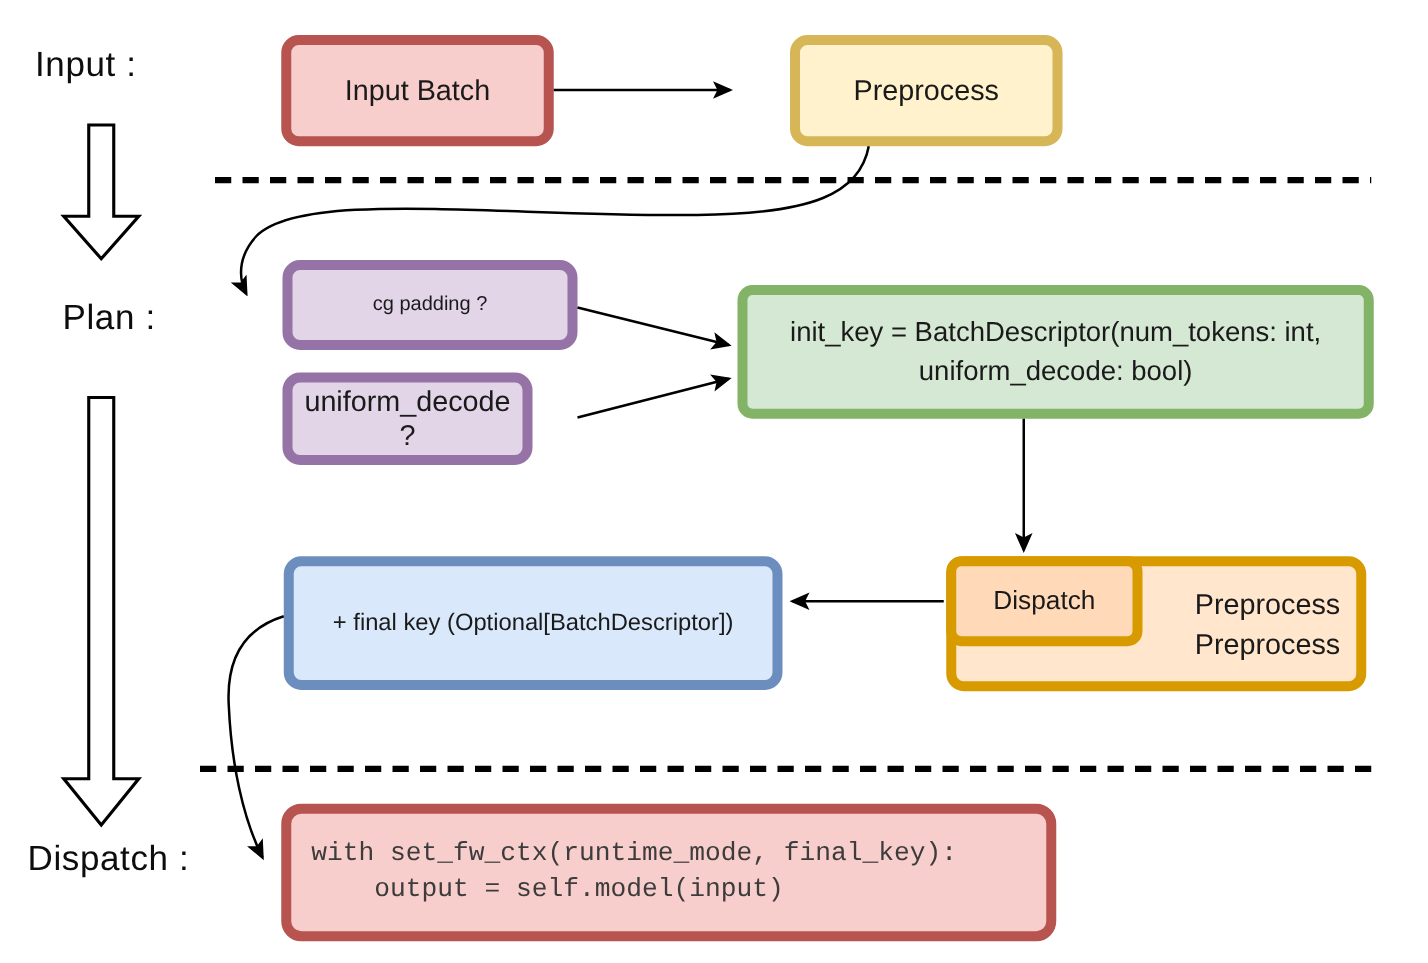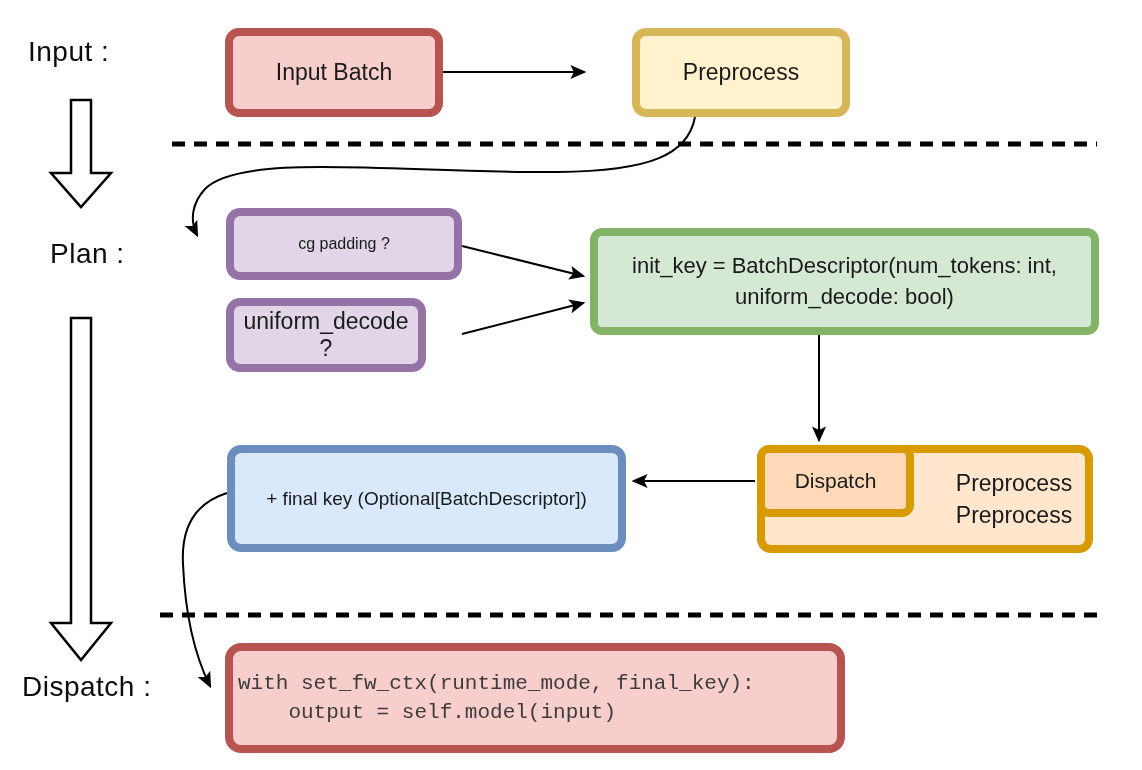--- a/index.html
+++ b/index.html
@@ -32,21 +32,21 @@
   .b-disp   { left:757px; top:445px; width:157px; height:72px; border-radius:12px;
               background:var(--peach-fill);  border-color:var(--orange-stroke); font-size:21px; }
   .cud-text { position:absolute; left:935px; top:445px; width:158px; height:108px;
               display:flex; flex-direction:column; align-items:center; justify-content:center;
               font-size:23px; line-height:1.4; color:#1a1a1a; }
   .b-blue   { left:227px; top:445px; width:399px; height:107px;
               background:var(--blue-fill);   border-color:var(--blue-stroke);   font-size:19px; line-height:1.55; }
   .b-code   { left:225px; top:643px; width:620px; height:110px; border-radius:16px;
               background:var(--red-fill);    border-color:var(--red-stroke);
               font-family:"Liberation Mono", monospace; font-size:21px; color:#3c3c3c;
-              align-items:flex-start; justify-content:center; padding-left:5px; line-height:1.4; }
+              align-items:flex-start; justify-content:center; padding-left:16px; line-height:1.4; }
   .code-line { white-space:pre; text-align:left; }
 
   svg.overlay { position:absolute; left:0; top:0; pointer-events:none; }
   .arrow  { stroke:#000; stroke-width:2; fill:none; marker-end:url(#ah); }
   .dash   { stroke:#000; stroke-width:5; stroke-dasharray:13 9; }
   .hollow { fill:#ffffff; stroke:#000; stroke-width:2.5; stroke-linejoin:miter; }
 </style>
 </head>
 <body>
 

